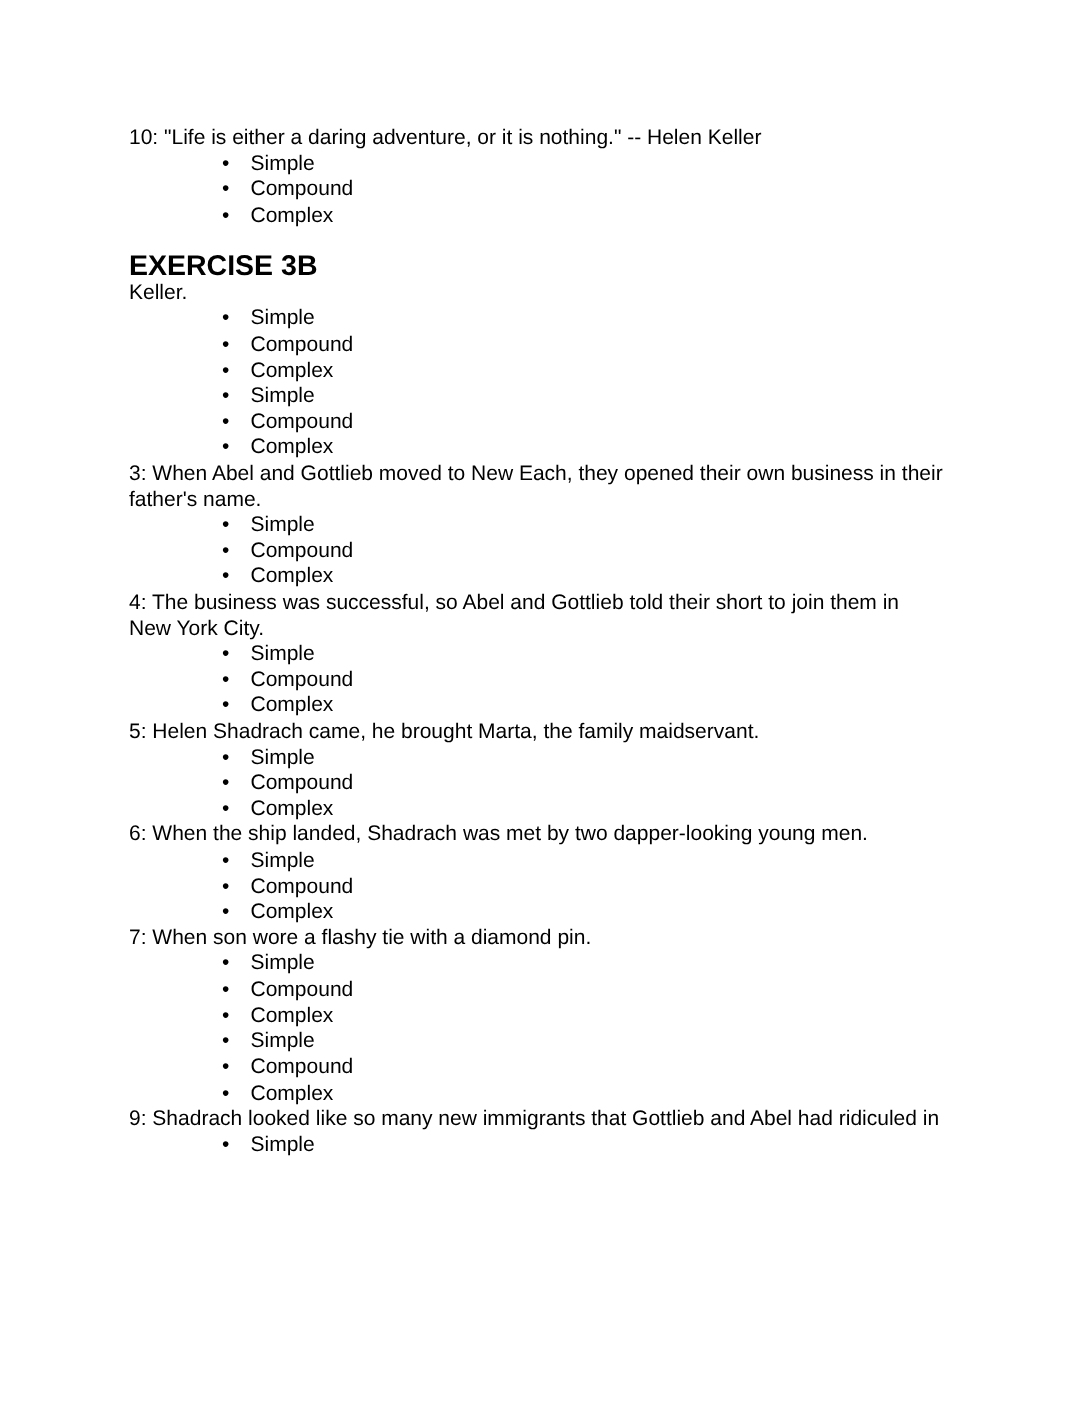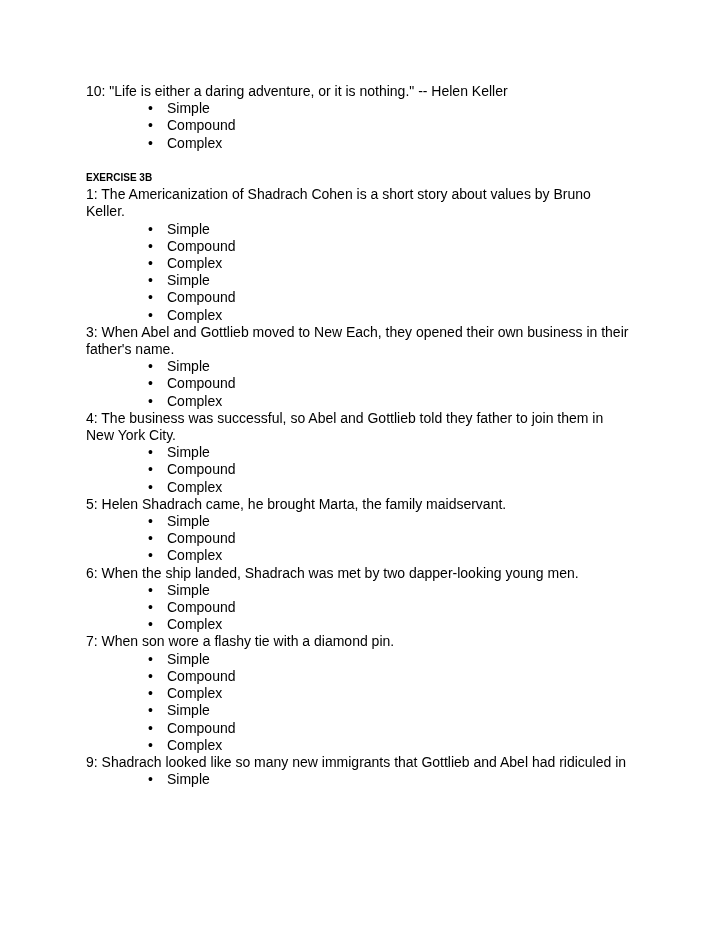--- a/index.html
+++ b/index.html
@@ -33,21 +33,21 @@
     display: flex;
     align-items: baseline;
     margin-left: 62px;
   }
   .bullet {
     width: 19px;
     flex: 0 0 19px;
   }
   .option-label { white-space: nowrap; text-align: center; }
   .section-heading {
-    font-size: 10px;
+    font-size: 19px;
     line-height: 17.2px;
     font-weight: bold;
     margin-top: 17.2px;
     white-space: nowrap;
   }
 </style>
 </head>
 <body style="background: rgb(255, 255, 255);">
 
 <div class="page">
@@ -70,21 +70,20 @@
               <span class="bullet">•</span>
               <span class="option-label">Complex</span>
             </li>
           </ul>
   </div>
       </div>
     <h2 class="section-heading">EXERCISE 3B</h2>
     <div>
         <div class="question">
     <div class="question-text">
-            <div class="qline">1: The Americanization of Shadrach Cohen is a short story about values by Bruno</div>
             <div class="qline">Keller.</div>
           </div>
     <ul class="options">
             <li class="option-item">
               <span class="bullet">•</span>
               <span class="option-label">Simple</span>
             </li>
             <li class="option-item">
               <span class="bullet">•</span>
               <span class="option-label">Compound</span>
@@ -126,21 +125,21 @@
               <span class="option-label">Compound</span>
             </li>
             <li class="option-item">
               <span class="bullet">•</span>
               <span class="option-label">Complex</span>
             </li>
           </ul>
   </div>
         <div class="question">
     <div class="question-text">
-            <div class="qline">4: The business was successful, so Abel and Gottlieb told they father to join them in</div>
+            <div class="qline">4: The business was successful, so Abel and Gottlieb told their short to join them in</div>
             <div class="qline">New York City.</div>
           </div>
     <ul class="options">
             <li class="option-item">
               <span class="bullet">•</span>
               <span class="option-label">Simple</span>
             </li>
             <li class="option-item">
               <span class="bullet">•</span>
               <span class="option-label">Compound</span>

